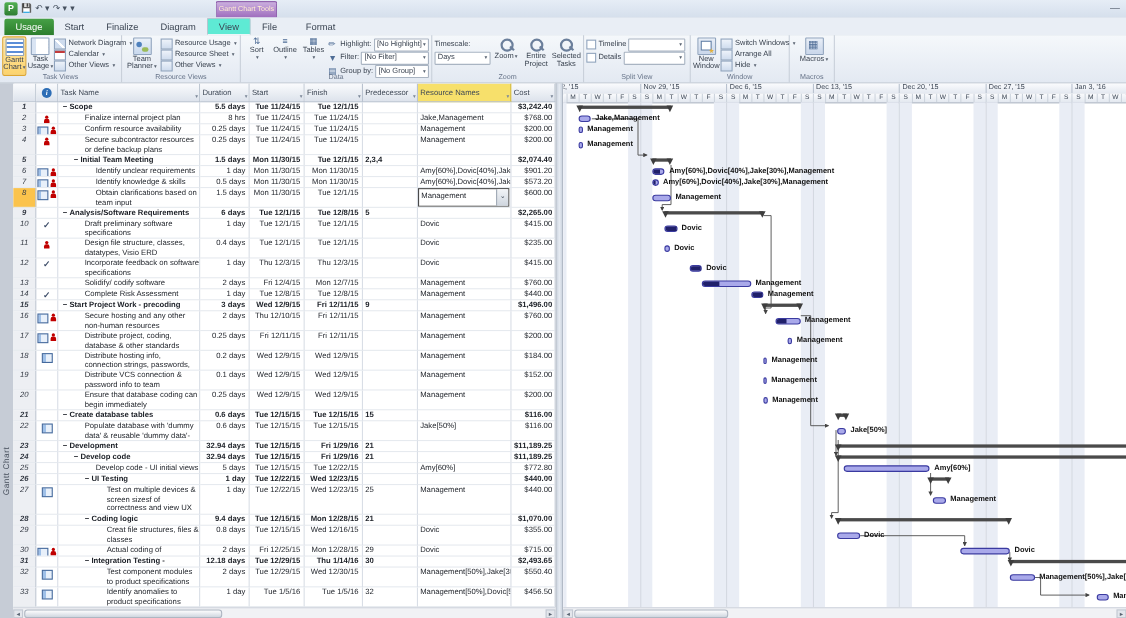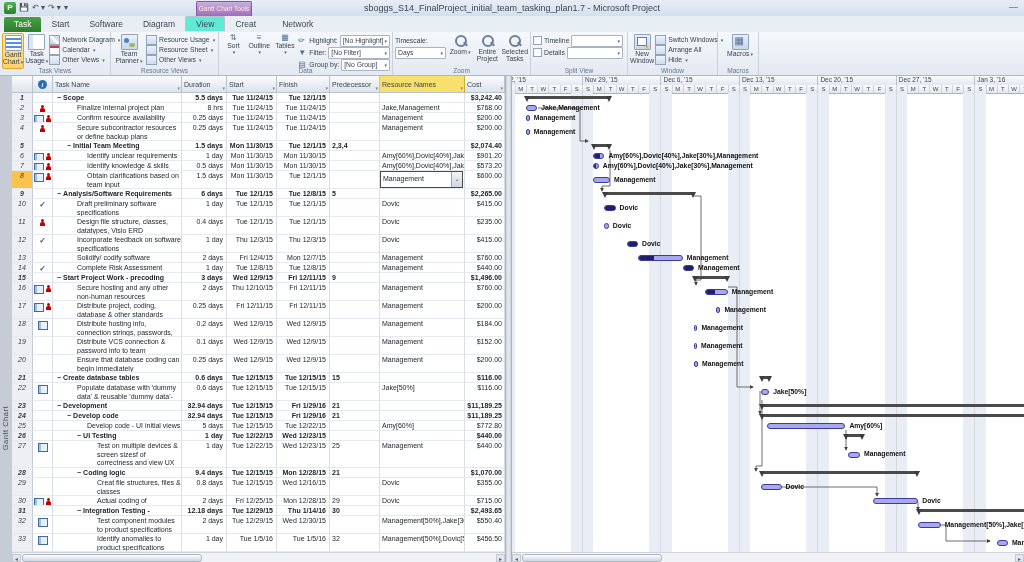--- a/index.html
+++ b/index.html
@@ -110,42 +110,41 @@
   .hscroll{position:absolute;height:10px;top:552px;background:#f1f2f5;border-top:1px solid #cfd4dc;box-sizing:border-box}
   .hs-left{left:12px;width:493px}
   .hs-right{left:512px;width:512px}
   .sarrow{position:absolute;top:1px;width:9px;height:8px;background:#e3e6ec;border:1px solid #c2c8d2;font-size:5px;color:#5a6472;text-align:center;line-height:8px;box-sizing:border-box}
   .sthumb{position:absolute;top:1px;height:8px;background:linear-gradient(#fdfdfe,#cfd6df);border:1px solid #aeb6c2;border-radius:3px;box-sizing:border-box}
 </style>
 </head>
 <body>
 
 <div class="titlebar">
-  <div class="wtitle">sboggs_S14_FinalProject_initial_team_tasking_plan1.7  -  Microsoft Project</div>
   <div class="qat">
     <span class="app">P</span>
     <span class="qbtn">💾</span>
     <span class="qbtn">↶ ▾</span>
     <span class="qbtn">↷ ▾</span>
     <span class="qbtn">▾</span>
   </div>
   <div class="ctxtab">Gantt Chart Tools</div>
   <div class="winbtns">
     <span>—</span>
   </div>
 </div>
 
 <div class="tabbar">
-  <div class="tab file">Task</div>
+  <div class="tab file">Usage</div>
   <div class="tab">Start</div>
-  <div class="tab">Software</div>
+  <div class="tab">Finalize</div>
   <div class="tab">Diagram</div>
   <div class="tab active">View</div>
-  <div class="tab">Creat</div>
-  <div class="tab" style="margin-left:6px">Network</div>
+  <div class="tab">File</div>
+  <div class="tab" style="margin-left:6px">Format</div>
 </div>
 
 <div class="ribbon">
   <div class="rgroup" style="width:110px">
     <div class="rbody">
       <div class="rbtn-big active">
         <div class="ic ic16 gantt"></div>
         <div><span>Gantt Chart</span><span class="dd">▾</span></div>
       </div>
       <div class="rbtn-big">

